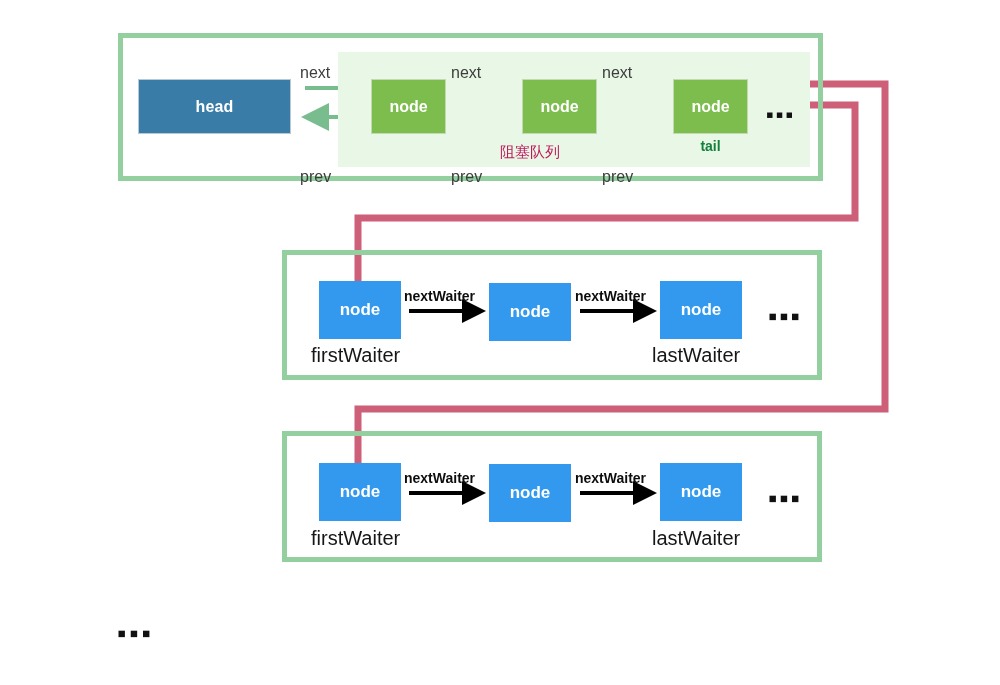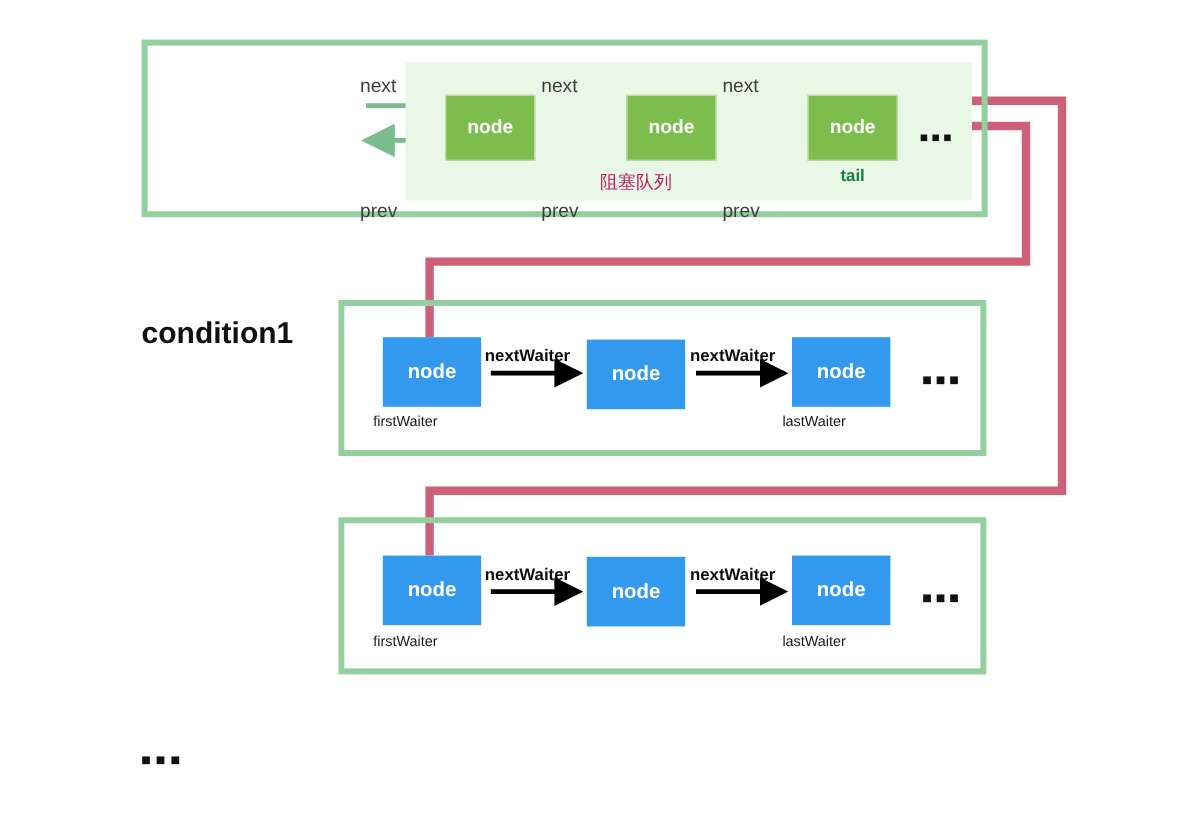--- a/index.html
+++ b/index.html
@@ -134,21 +134,21 @@
     position: absolute;
     width: 82px; height: 58px;
     background: #3399ee;
     display: flex; align-items: center; justify-content: center;
     color: #ffffff;
     font-size: 17px;
     font-weight: bold;
   }
   .w-caption {
     position: absolute;
-    font-size: 12px;
+    font-size: 20px;
     color: #161616;
     white-space: nowrap;
   }
   .w-arrowlabel {
     position: absolute;
     font-size: 14px;
     color: #0d0d0d;
     white-space: nowrap;
     font-weight: bold;
   }
@@ -229,39 +229,39 @@
 
     <g>
       <path d="M 358,463 L 358,409 L 885,409 L 885,84 L 772,84" fill="none" stroke="#cd5f78" stroke-width="7" stroke-linejoin="miter"></path>
       <path d="M 772,72 L 750,84 L 772,96 z" fill="#cd5f78"></path>
     </g>
   </svg>
 
   <div id="queue-shade"></div>
   <div id="queue-frame" class="group-frame"></div>
 
+  <div class="head-box">head</div>
 
   <div id="qnode-0" class="qnode">node</div>
   <div id="qnode-1" class="qnode">node</div>
   <div id="qnode-2" class="qnode">node</div>
 
   <div class="tail-label">tail</div>
 
   <div id="lbl-next-0" class="np-label np-next">next</div>
   <div id="lbl-prev-0" class="np-label np-prev">prev</div>
   <div id="lbl-next-1" class="np-label np-next">next</div>
   <div id="lbl-prev-1" class="np-label np-prev">prev</div>
   <div id="lbl-next-2" class="np-label np-next">next</div>
   <div id="lbl-prev-2" class="np-label np-prev">prev</div>
 
   <div id="queue-zh">阻塞队列</div>
 
   <div id="queue-dots" class="dots-inline">▪▪▪</div>
 
-  <div id="cond1-title" class="cond-title">condition1</div>
   <div id="cond1-frame" class="group-frame"></div>
 
   <div id="c1-n0" class="wnode">node</div>
   <div id="c1-n1" class="wnode">node</div>
   <div id="c1-n2" class="wnode">node</div>
 
   <div id="c1-cap0" class="w-caption">firstWaiter</div>
   <div id="c1-cap2" class="w-caption">lastWaiter</div>
 
   <div id="c1-lab0" class="w-arrowlabel">nextWaiter</div>

